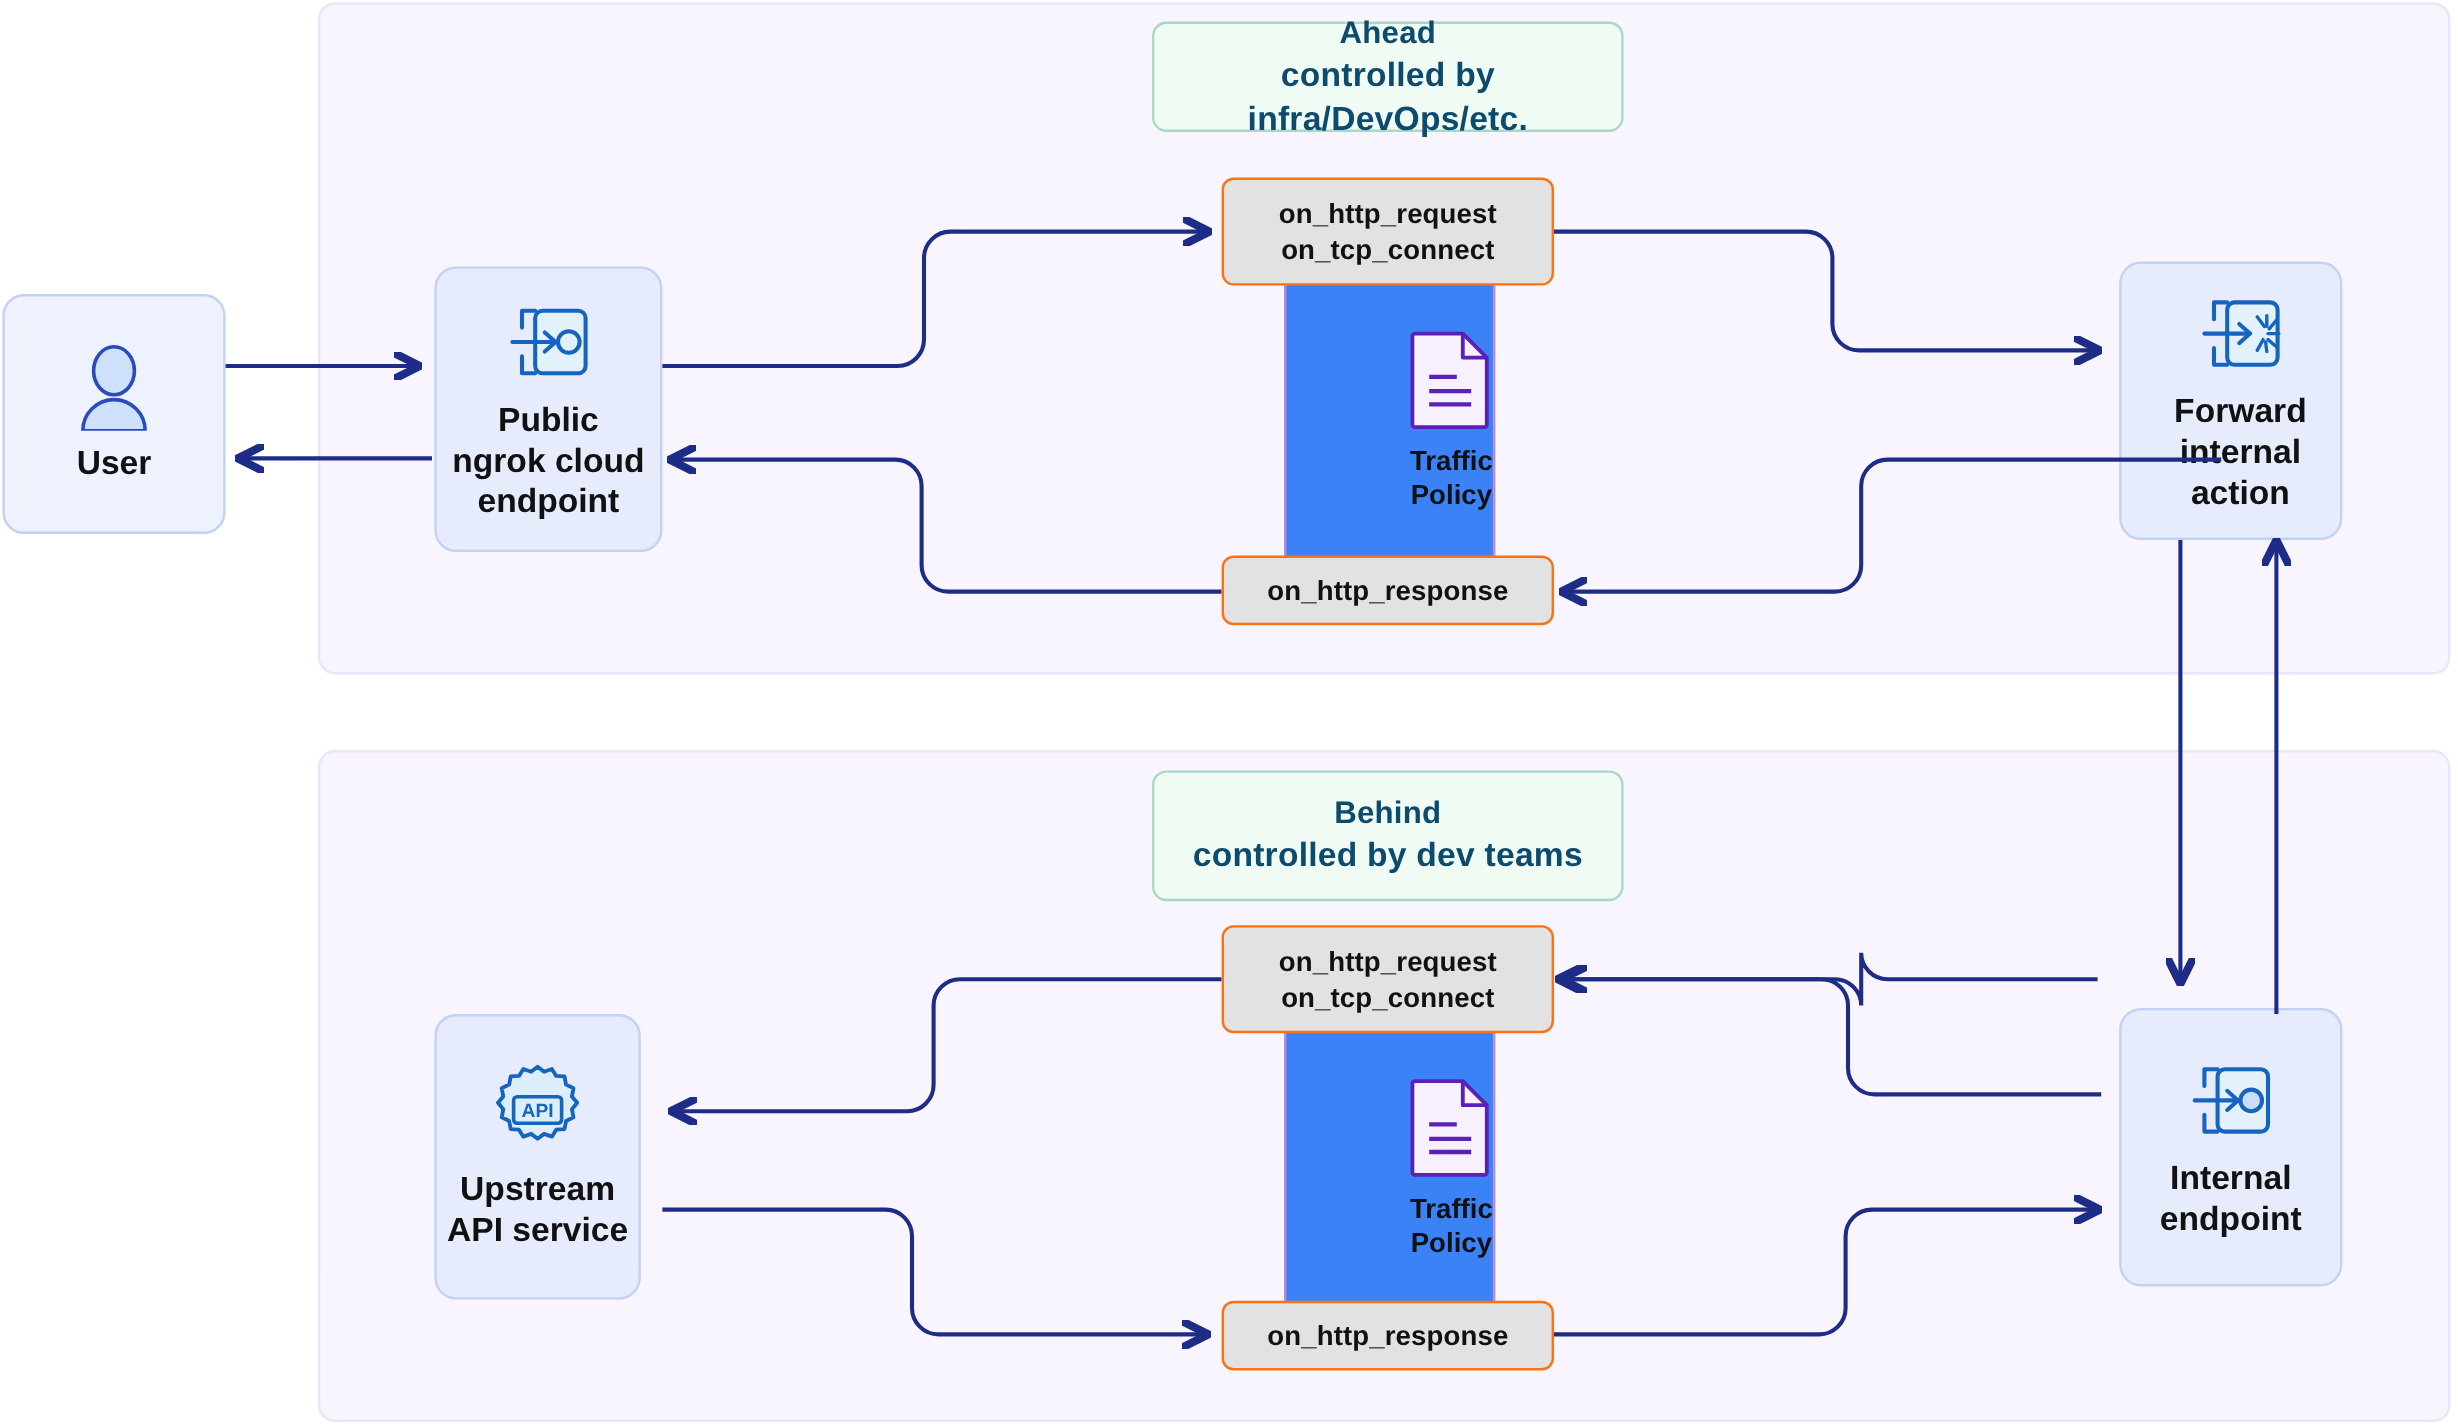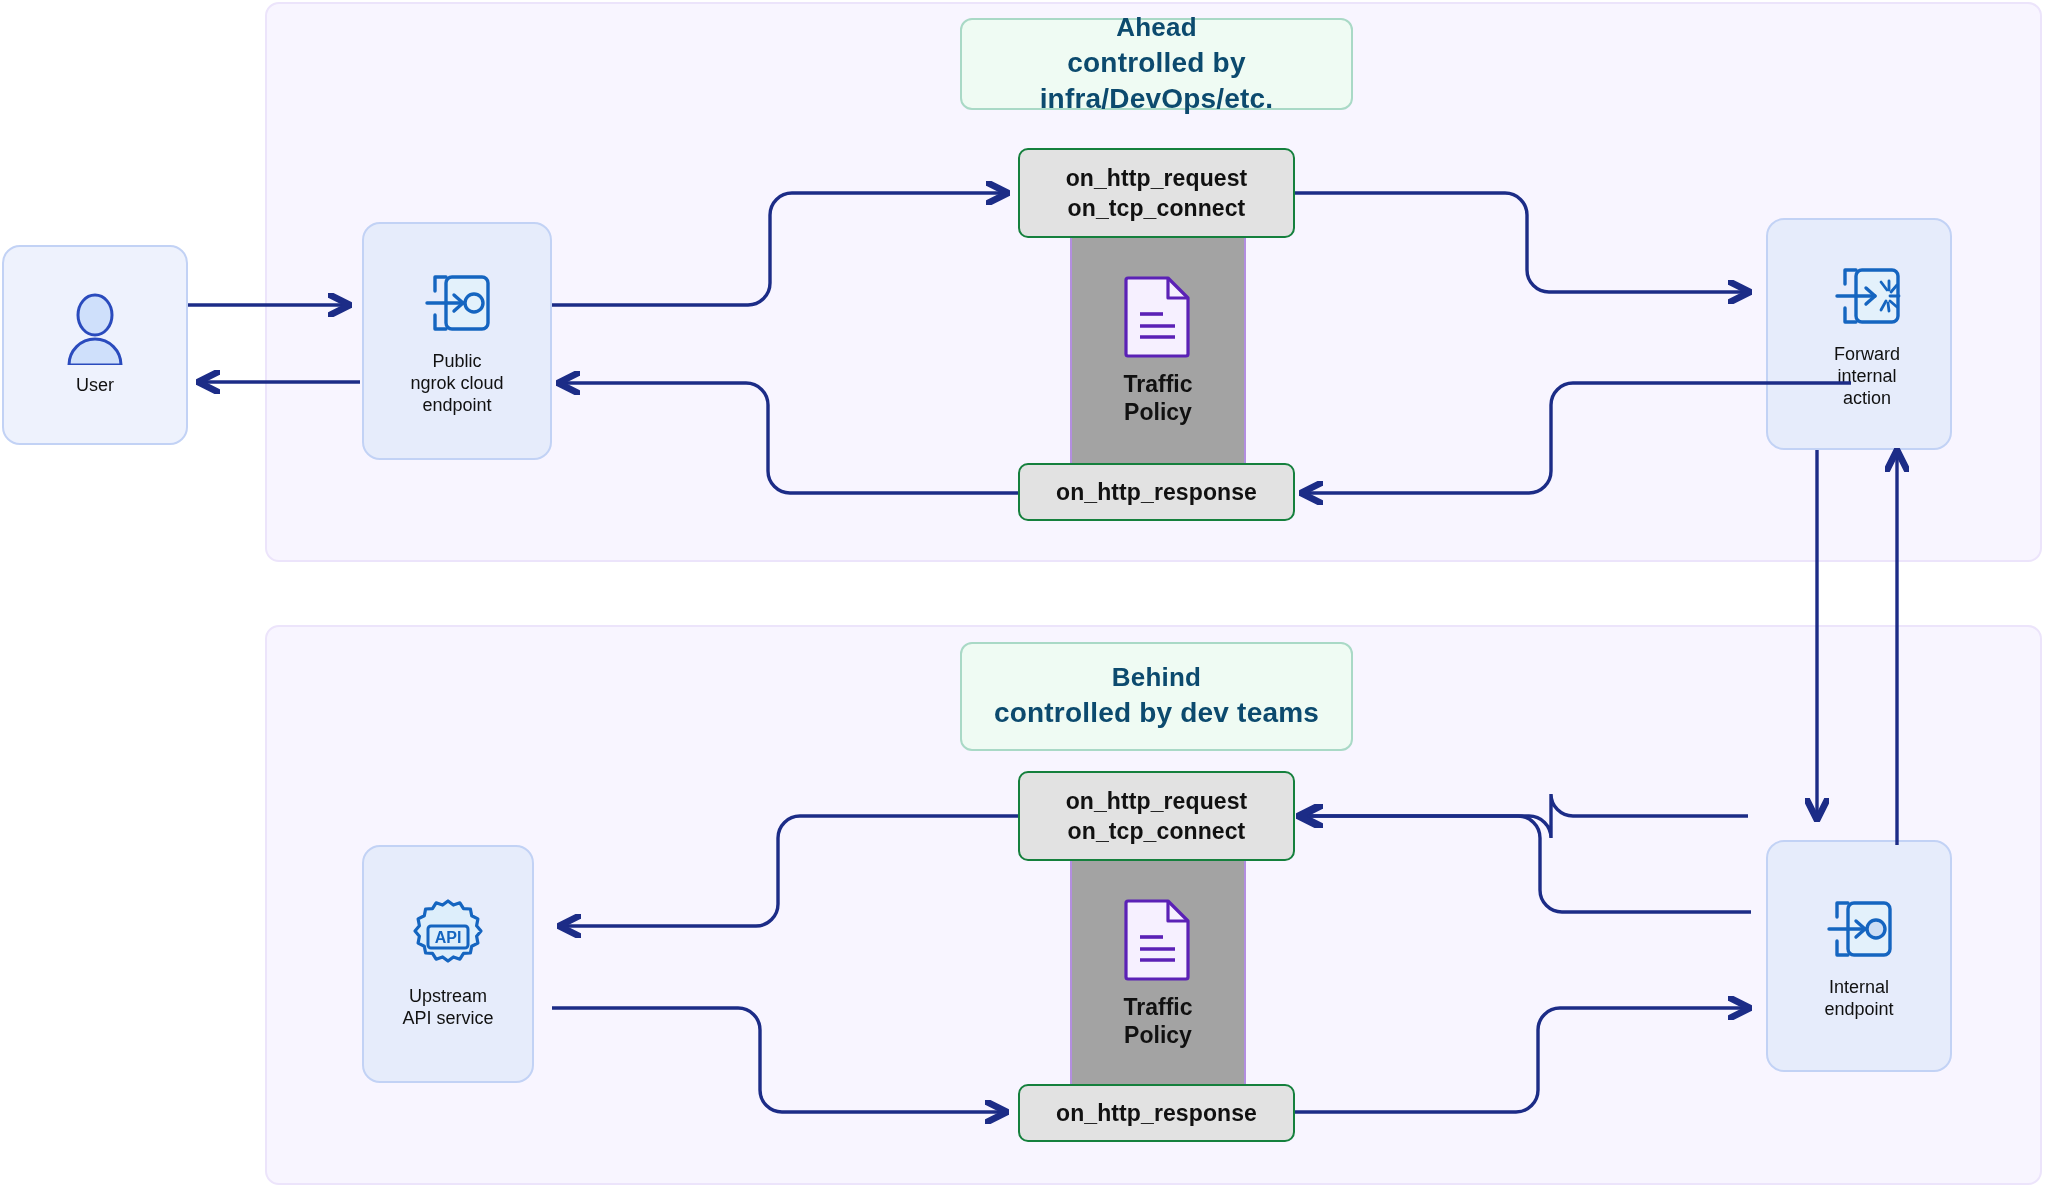--- a/index.html
+++ b/index.html
@@ -61,61 +61,61 @@
     flex-direction: column;
     align-items: center;
     justify-content: center;
     color: #111111;
     text-align: center;
   }
   .node.user-node {
     background: #eef2fd;
   }
   .node .node-label {
-    font-size: 18px;
-    font-weight: normal;
+    font-size: 28px;
+    font-weight: bold;
     line-height: 1.22;
     margin-top: 10px;
     white-space: pre-line;
   }
   .node .node-icon {
     display: block;
     line-height: 0;
   }
   
   .hook {
     position: absolute;
     background: #e2e2e2;
-    border: 2px solid #15803d;
+    border: 2px solid #f97316;
     border-radius: 10px;
     box-sizing: border-box;
     display: flex;
     flex-direction: column;
     align-items: center;
     justify-content: center;
     color: #111111;
     text-align: center;
     z-index: 4;
   }
   .hook .hook-line {
     font-size: 23px;
     font-weight: bold;
     line-height: 1.32;
     letter-spacing: .1px;
   }
   
   .tpband {
     position: absolute;
-    background: #a3a3a3;
+    background: #3b82f6;
     border-left: 2px solid #b38ee0;
     border-right: 2px solid #b38ee0;
     box-sizing: border-box;
     display: flex;
     flex-direction: column;
-    align-items: center;
+    align-items: flex-end;
     z-index: 2;
   }
   .tpband .tp-icon {
     margin-top: 44px;
     line-height: 0;
   }
   .tpband .tp-label {
     margin-top: 12px;
     font-size: 23px;
     font-weight: bold;

